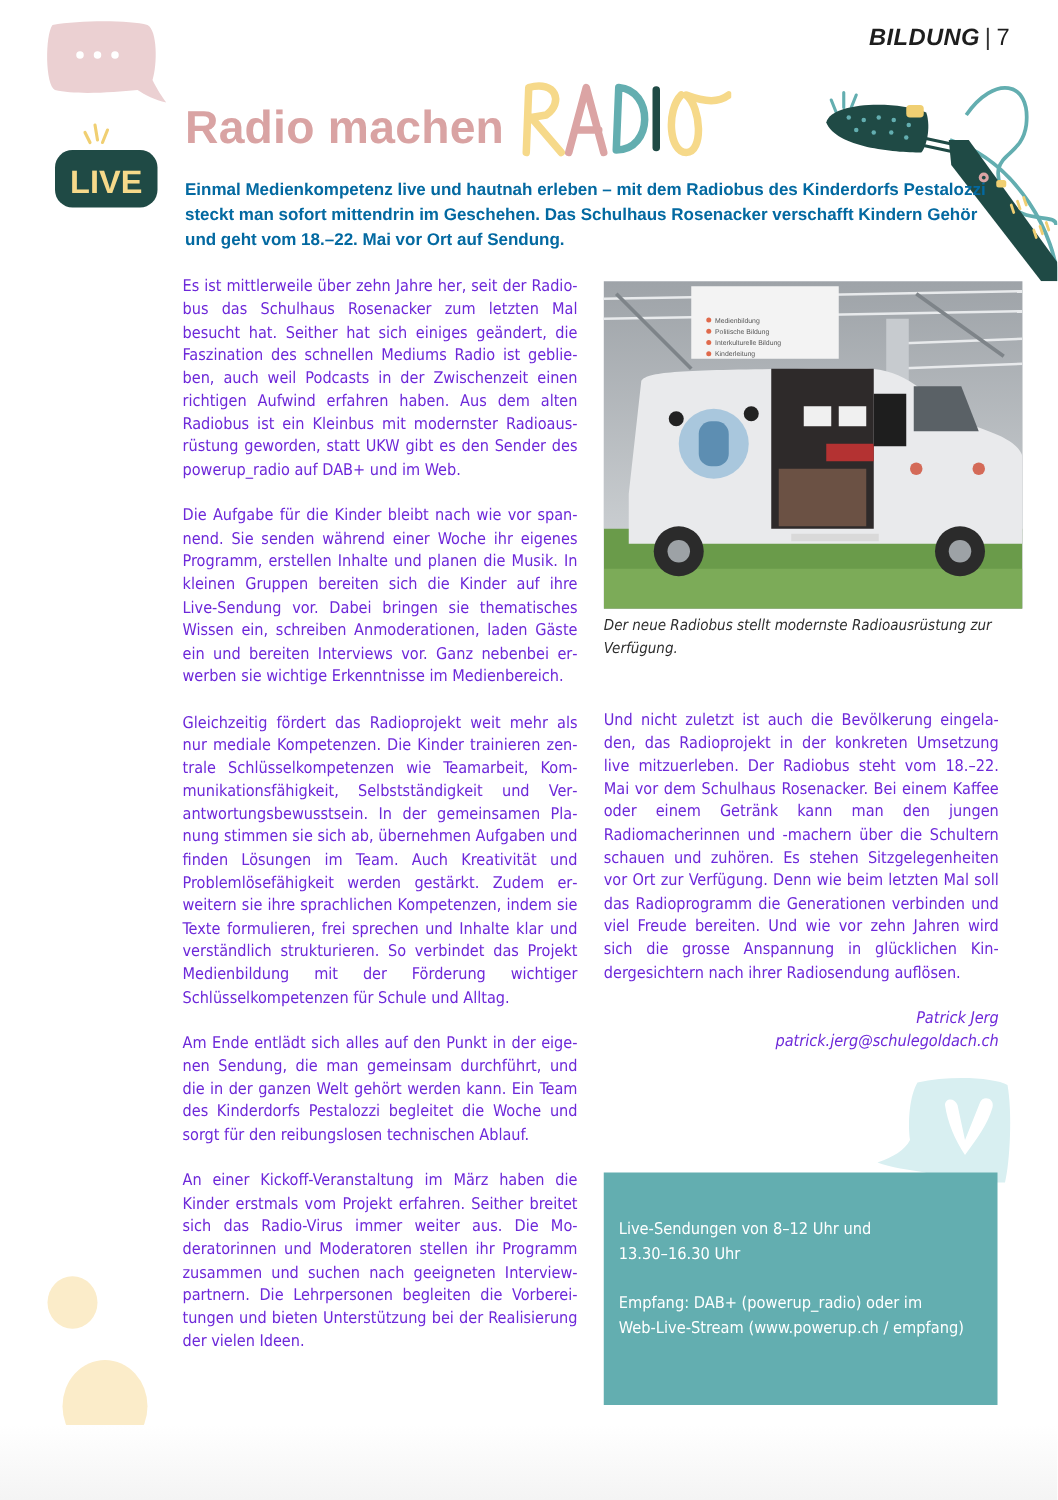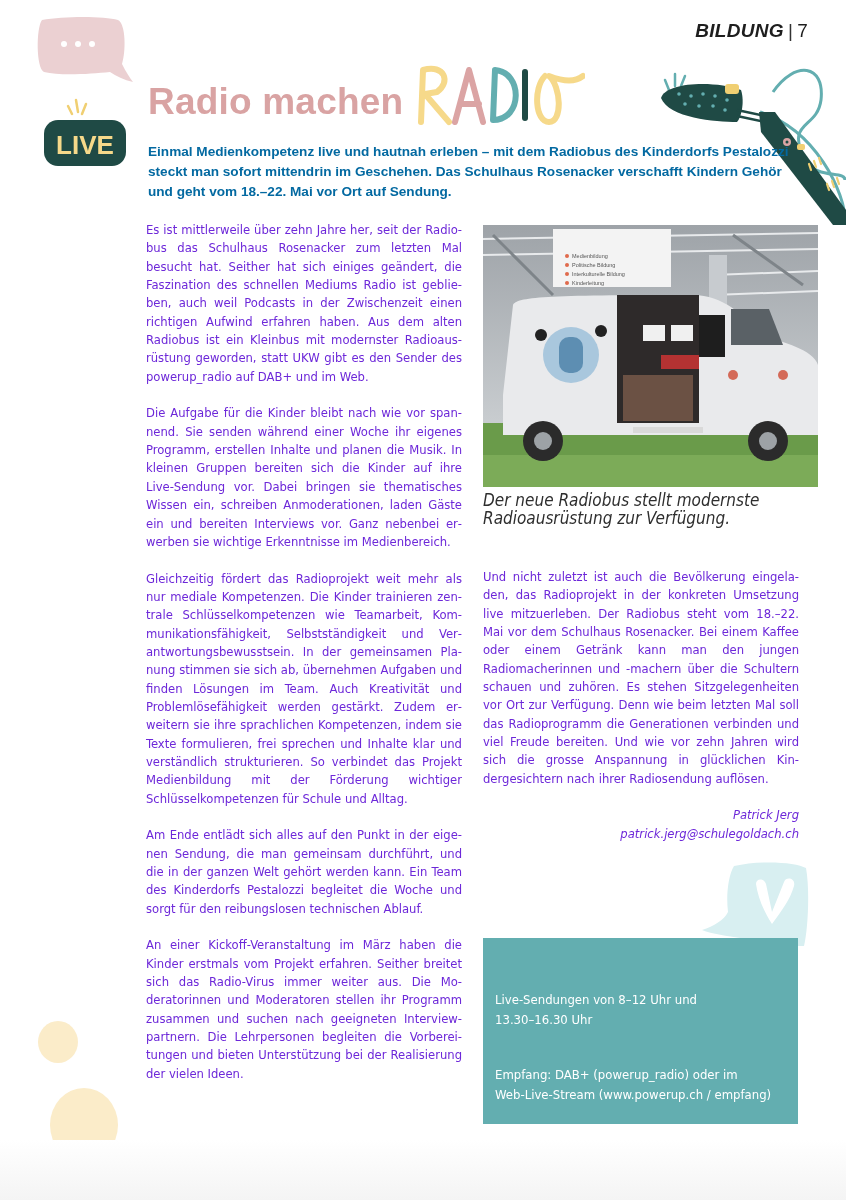--- a/index.html
+++ b/index.html
@@ -23,27 +23,27 @@
   .headline .title-radio { margin-left: 12px; width: 170px; height: 66px; }
 
   .lead { position: absolute; left: 148px; top: 142px; width: 650px; font-family: Liberation Sans, sans-serif; font-weight: bold; font-size: 13.6px; line-height: 20px; color: #0369a1; }
 
   .col { position: absolute; font-size: 12.9px; line-height: 18.35px; color: #6d28d9; text-align: justify; hyphens: manual; }
   .col-left { left: 146px; top: 221px; width: 316px; }
   .col-right { left: 483px; top: 568px; width: 316px; }
   .col p { margin-bottom: 18.35px; }
 
   .photo { position: absolute; left: 483px; top: 225px; width: 335px; height: 262px; overflow: hidden; background: #b9bdc2; }
-  .caption { position: absolute; left: 483px; top: 491px; width: 330px; font-style: italic; font-size: 17px; line-height: 18px; color: #2e2e2e; }
+  .caption { position: absolute; left: 483px; top: 491px; width: 330px; font-style: italic; font-size: 12px; line-height: 18px; color: #2e2e2e; }
 
   .author { font-style: italic; text-align: right; }
 
   .infobox { position: absolute; left: 483px; top: 938px; width: 315px; height: 186px; background: #63aeb0; color: #ffffff; padding: 16px 12px 0 12px; font-size: 13px; line-height: 19.5px; }
   .infobox .ib-title { font-family: "Liberation Sans", sans-serif; font-weight: bold; font-size: 13.4px; }
-  .infobox .ib-block { margin-top: 36px; }
+  .infobox .ib-block { margin-top: 20px; }
 
   .bottom-fade { position: absolute; left: 0; bottom: 0; width: 846px; height: 60px; background: linear-gradient(#ffffff, #f4f4f4); }
 </style>
 </head>
 <body>
 
 <div class="section-header">
   <span class="label">BILDUNG</span><span class="sep">|</span><span class="page">7</span>
 </div>
 

